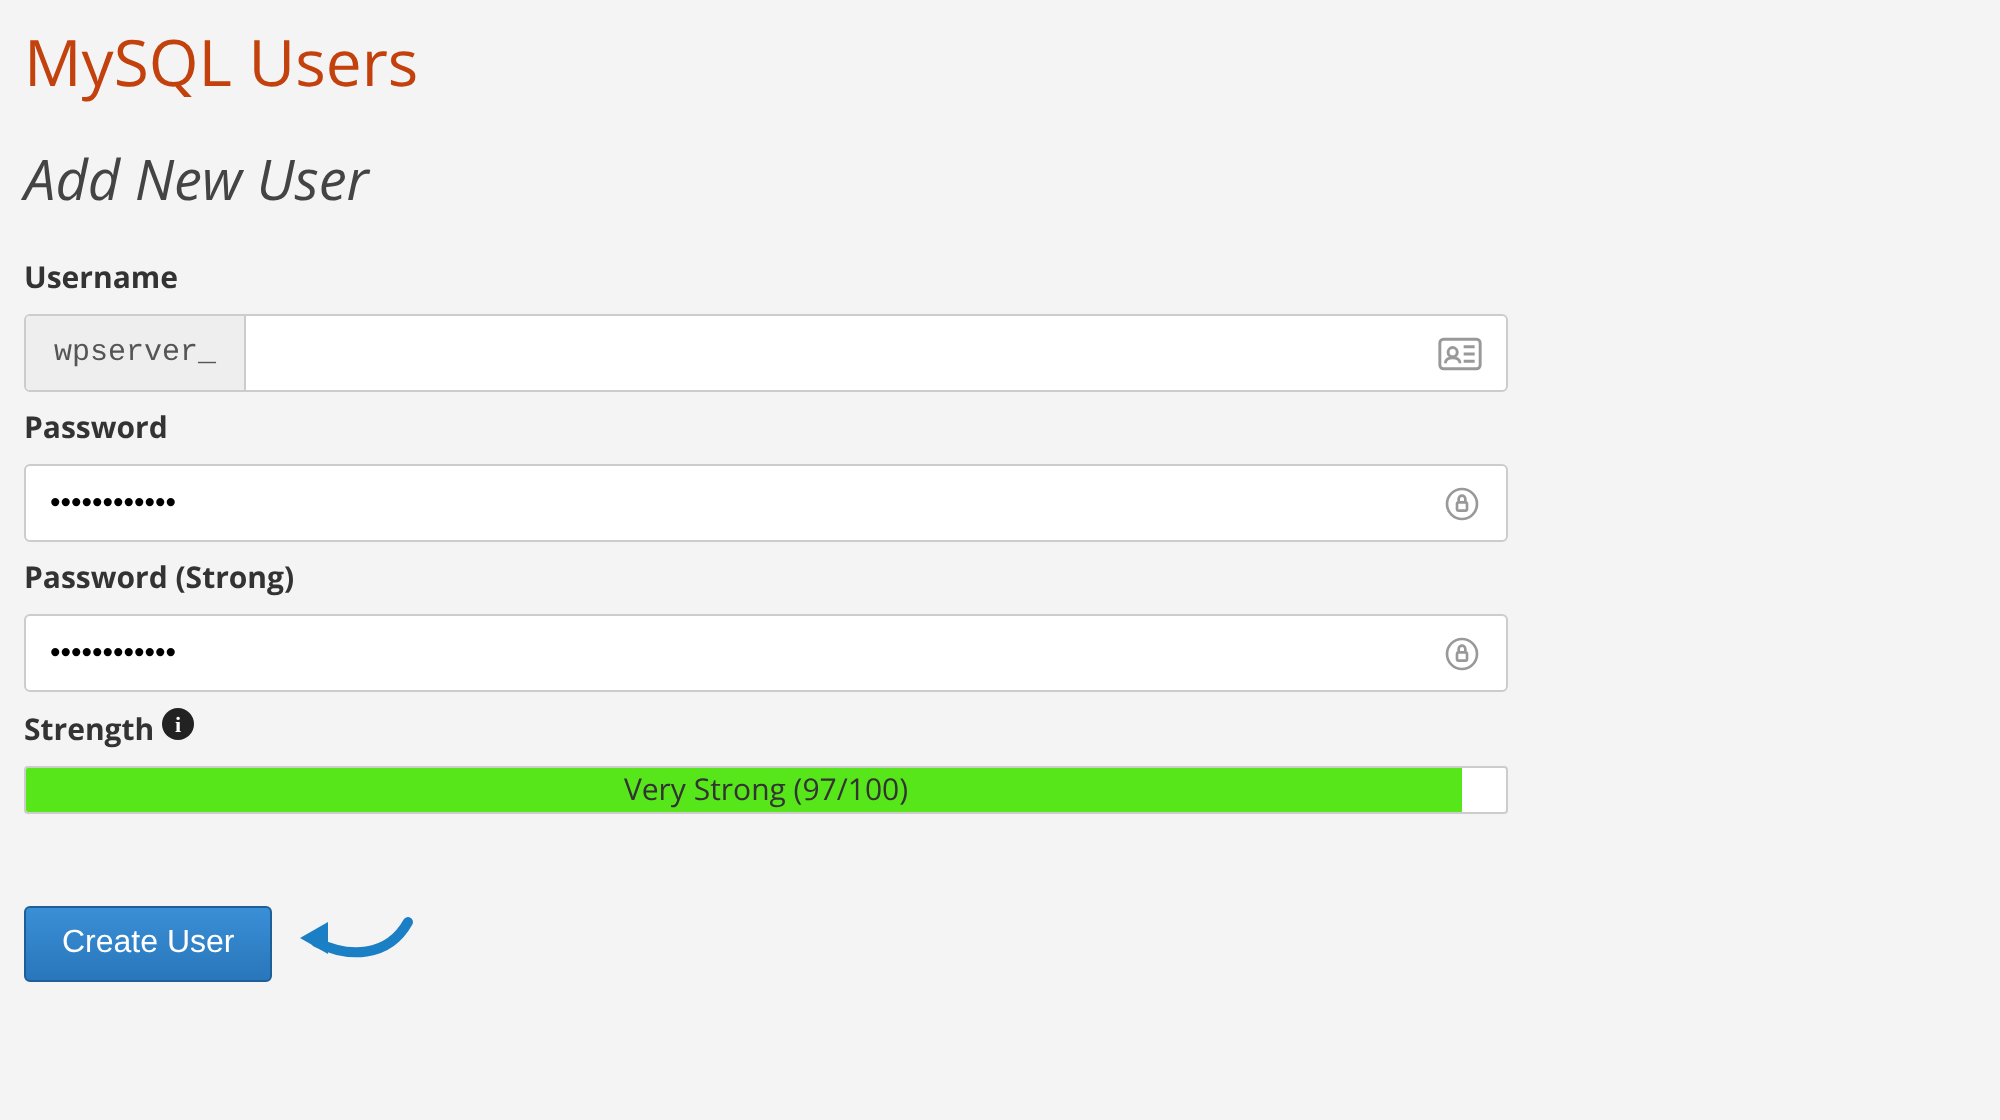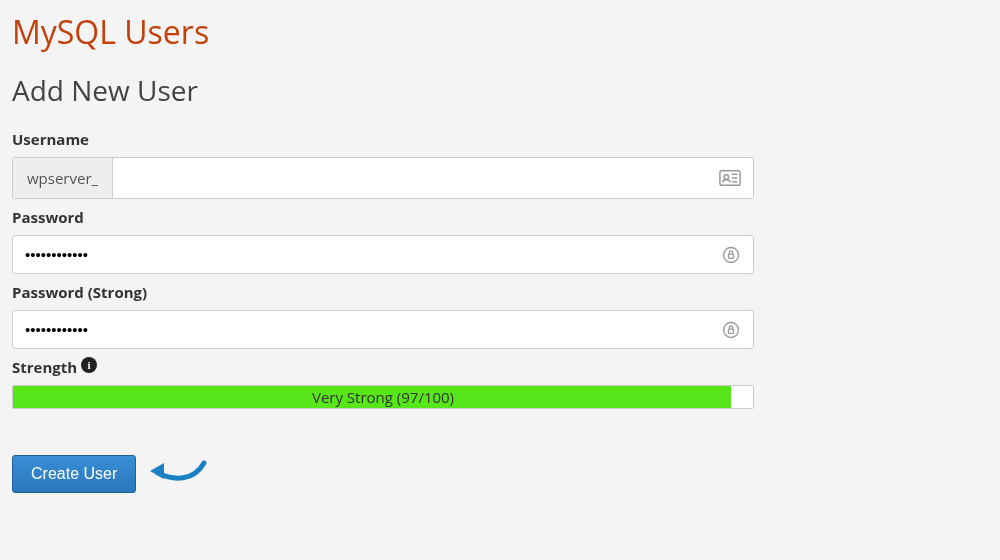--- a/index.html
+++ b/index.html
@@ -15,20 +15,21 @@
       font-size: 32px;
       font-weight: 400;
       color: #c2410c;
       margin: 10px 0 18px 0;
     }
     h2 {
       font-size: 28px;
       font-weight: 400;
       color: #444;
       margin: 0 0 20px 0;
+      font-style: italic;
     }
     .field-label {
       font-weight: 700;
       font-size: 15px;
       color: #333;
       display: flex;
       align-items: center;
       gap: 4px;
       margin-bottom: 8px;
     }
@@ -44,20 +45,21 @@
       overflow: hidden;
     }
     .input-addon-left {
       background: #eee;
       border-right: 1px solid #ccc;
       color: #555;
       padding: 10px 14px;
       font-size: 15px;
       display: flex;
       align-items: center;
+      font-family: Liberation Mono, monospace;
     }
     .input-main {
       flex: 1;
       border: none;
       outline: none;
       padding: 10px 12px;
       font-size: 15px;
       background: transparent;
     }
     .input-icon-right {

